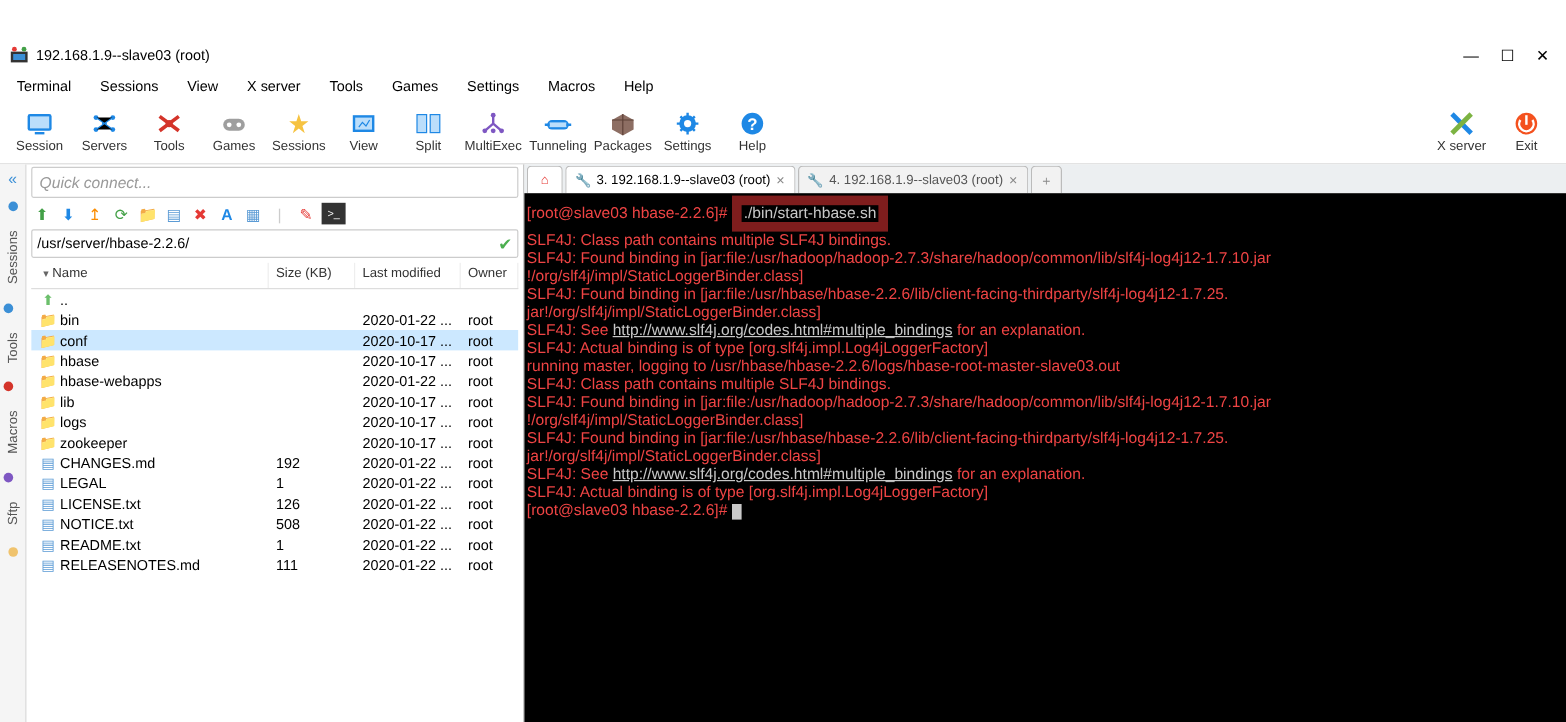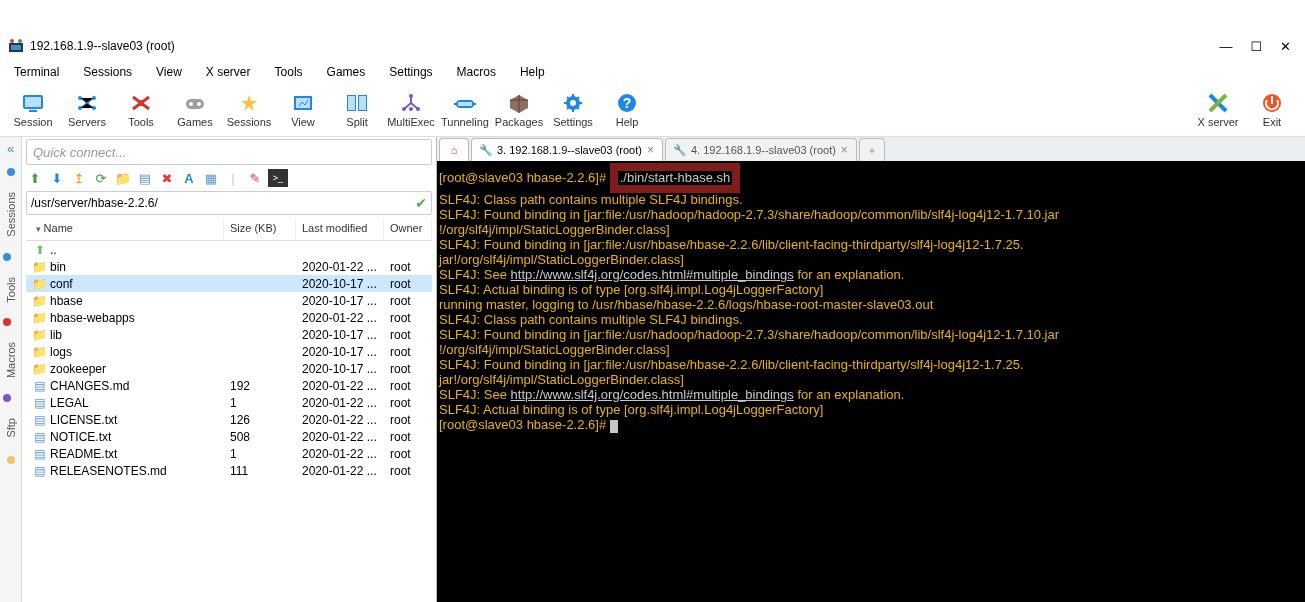--- a/index.html
+++ b/index.html
@@ -58,21 +58,21 @@
 .right-panel { flex: 1; display: flex; flex-direction: column; }
 .tab-strip { height: 24px; background: #eceff1; display: flex; align-items: flex-end; padding-left: 2px; }
 .tab { height: 23px; background: #fff; border: 1px solid #bbb; border-bottom: none; border-radius: 4px 4px 0 0; margin-right: 2px; padding: 0 8px; display: flex; align-items: center; font-size: 11px; gap: 5px; cursor: pointer; }
 .tab.inactive { background: #f2f2f2; color: #555; }
 .tab .tab-icon { width: 12px; height: 12px; display: inline-flex; align-items: center; justify-content: center; font-size: 11px; }
 .tab .tab-close { font-size: 12px; color: #888; cursor: pointer; }
 .tab-home { width: 30px; justify-content: center; }
 .tab-add { width: 26px; background: #f2f2f2; justify-content: center; }
 
 .terminal { flex: 1; background: #000; color: #c8c8c8; font-family: "Consolas", "Courier New", monospace; font-size: 13px; line-height: 14px; padding: 2px 2px; white-space: pre; overflow: hidden; position: relative; }
-.terminal .t-yellow { color: #eab308; }
+.terminal .t-yellow { color: #ef4444; }
 .terminal .t-link { color: #c8c8c8; text-decoration: underline; }
 .terminal .highlight-box { border: 8px solid #7f1d1d; display: inline-block; padding: 0 2px; line-height: 14px; }
 .terminal .cursor { display: inline-block; width: 8px; height: 13px; background: #c8c8c8; vertical-align: text-bottom; }
 
 .watermark { position: absolute; right: 12px; bottom: 6px; color: #000000; font-size: 15px; font-family: Arial, sans-serif; }
 
 .folder-icon { color: #f0c36d; }
 .file-icon-txt { color: #5b9bd5; font-size: 10px; }
 .up-icon { color: #6bbf6b; }
 

